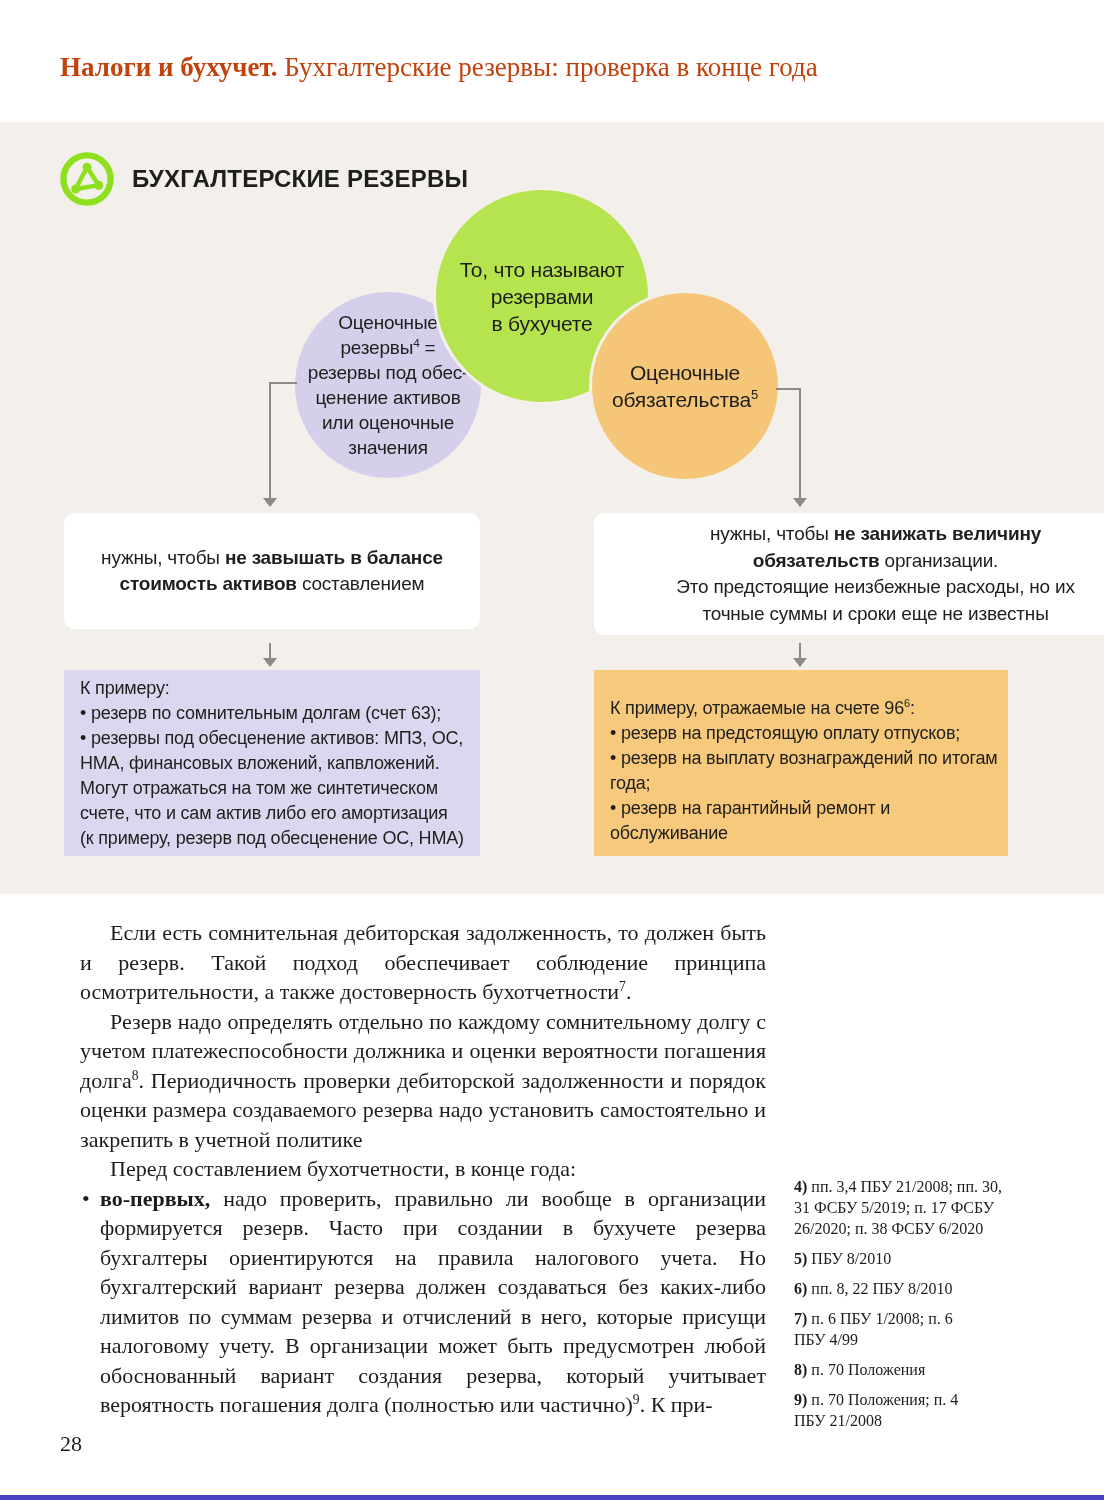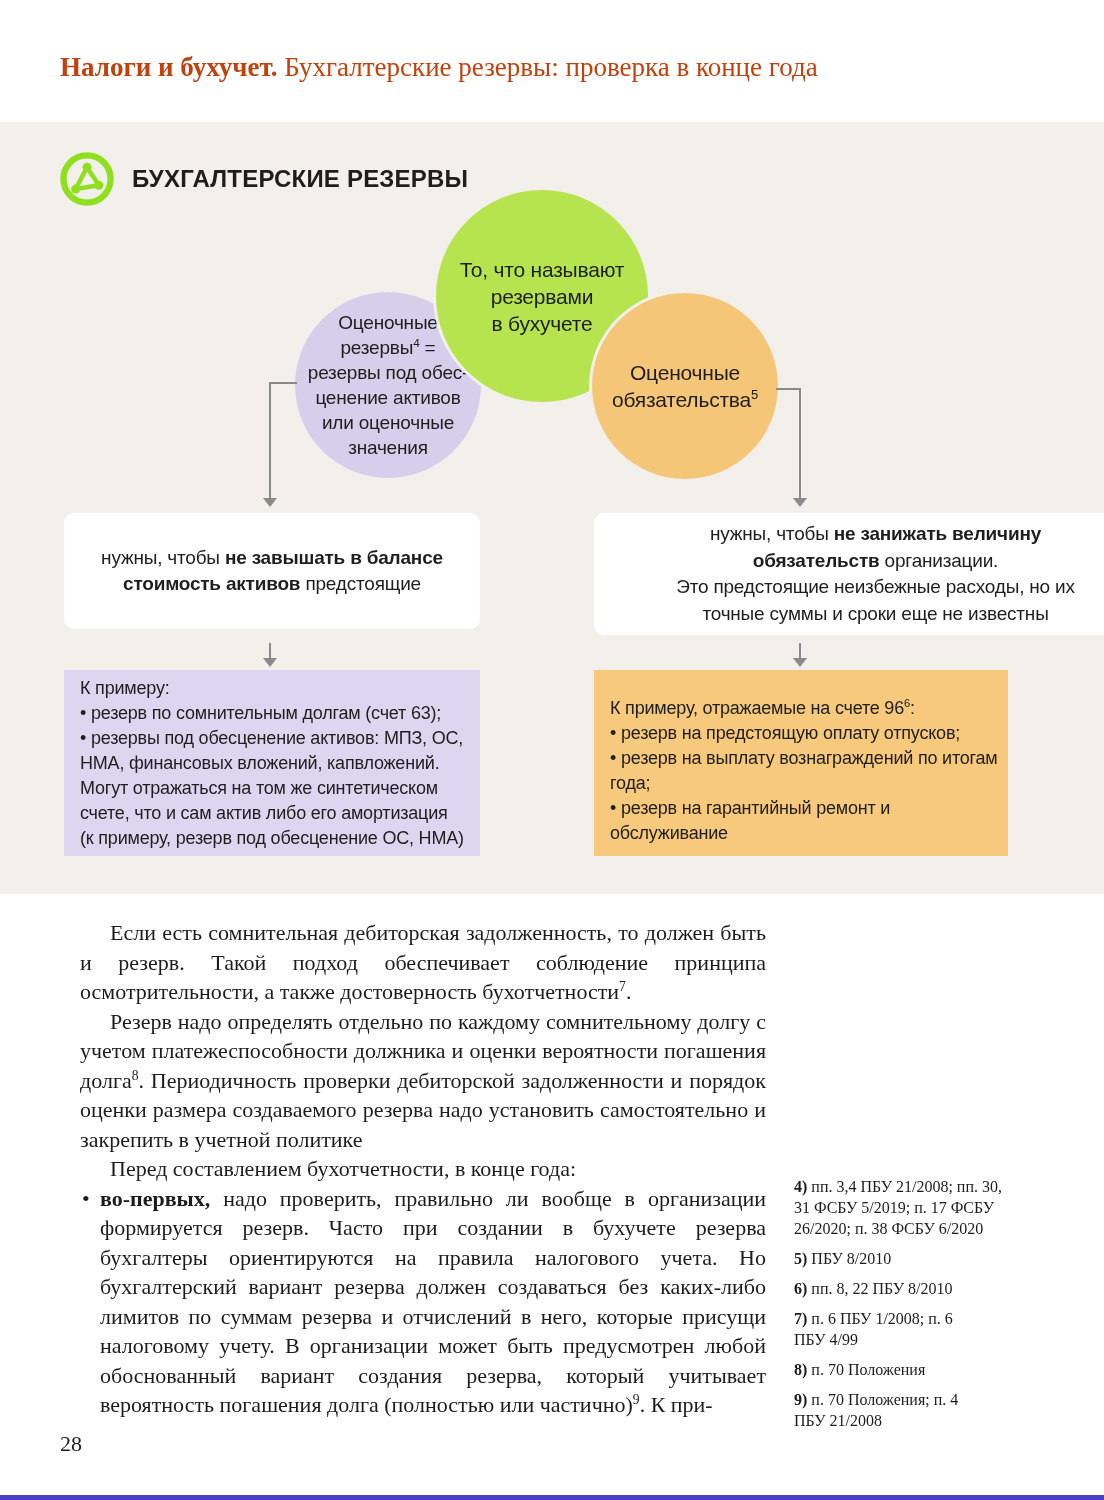--- a/index.html
+++ b/index.html
@@ -101,21 +101,21 @@
   <div class="abs line" style="left:269px;top:260px;width:28px;height:2px;"></div>
   <div class="abs line" style="left:269px;top:260px;width:2px;height:116px;"></div>
   <div class="abs arrowhead" style="left:263px;top:376px;"></div>
 
   <div class="abs line" style="left:776px;top:266px;width:25px;height:2px;"></div>
   <div class="abs line" style="left:799px;top:266px;width:2px;height:110px;"></div>
   <div class="abs arrowhead" style="left:793px;top:376px;"></div>
 
   <div class="abs whitebox box-left">
     <div class="pre"><span>нужны, чтобы </span><b>не завышать в балансе
-стоимость активов</b><span> предстоящие</span></div>
+стоимость активов</b><span> составлением</span></div>
   </div>
   <div class="abs whitebox box-right">
     <div class="pre"><span>нужны, чтобы </span><b>не занижать величину
 обязательств</b><span> организации.
 Это предстоящие неизбежные расходы, но их
 точные суммы и сроки еще не известны</span></div>
   </div>
 
   <div class="abs line" style="left:269px;top:521px;width:2px;height:15px;"></div>
   <div class="abs arrowhead" style="left:263px;top:536px;"></div>

